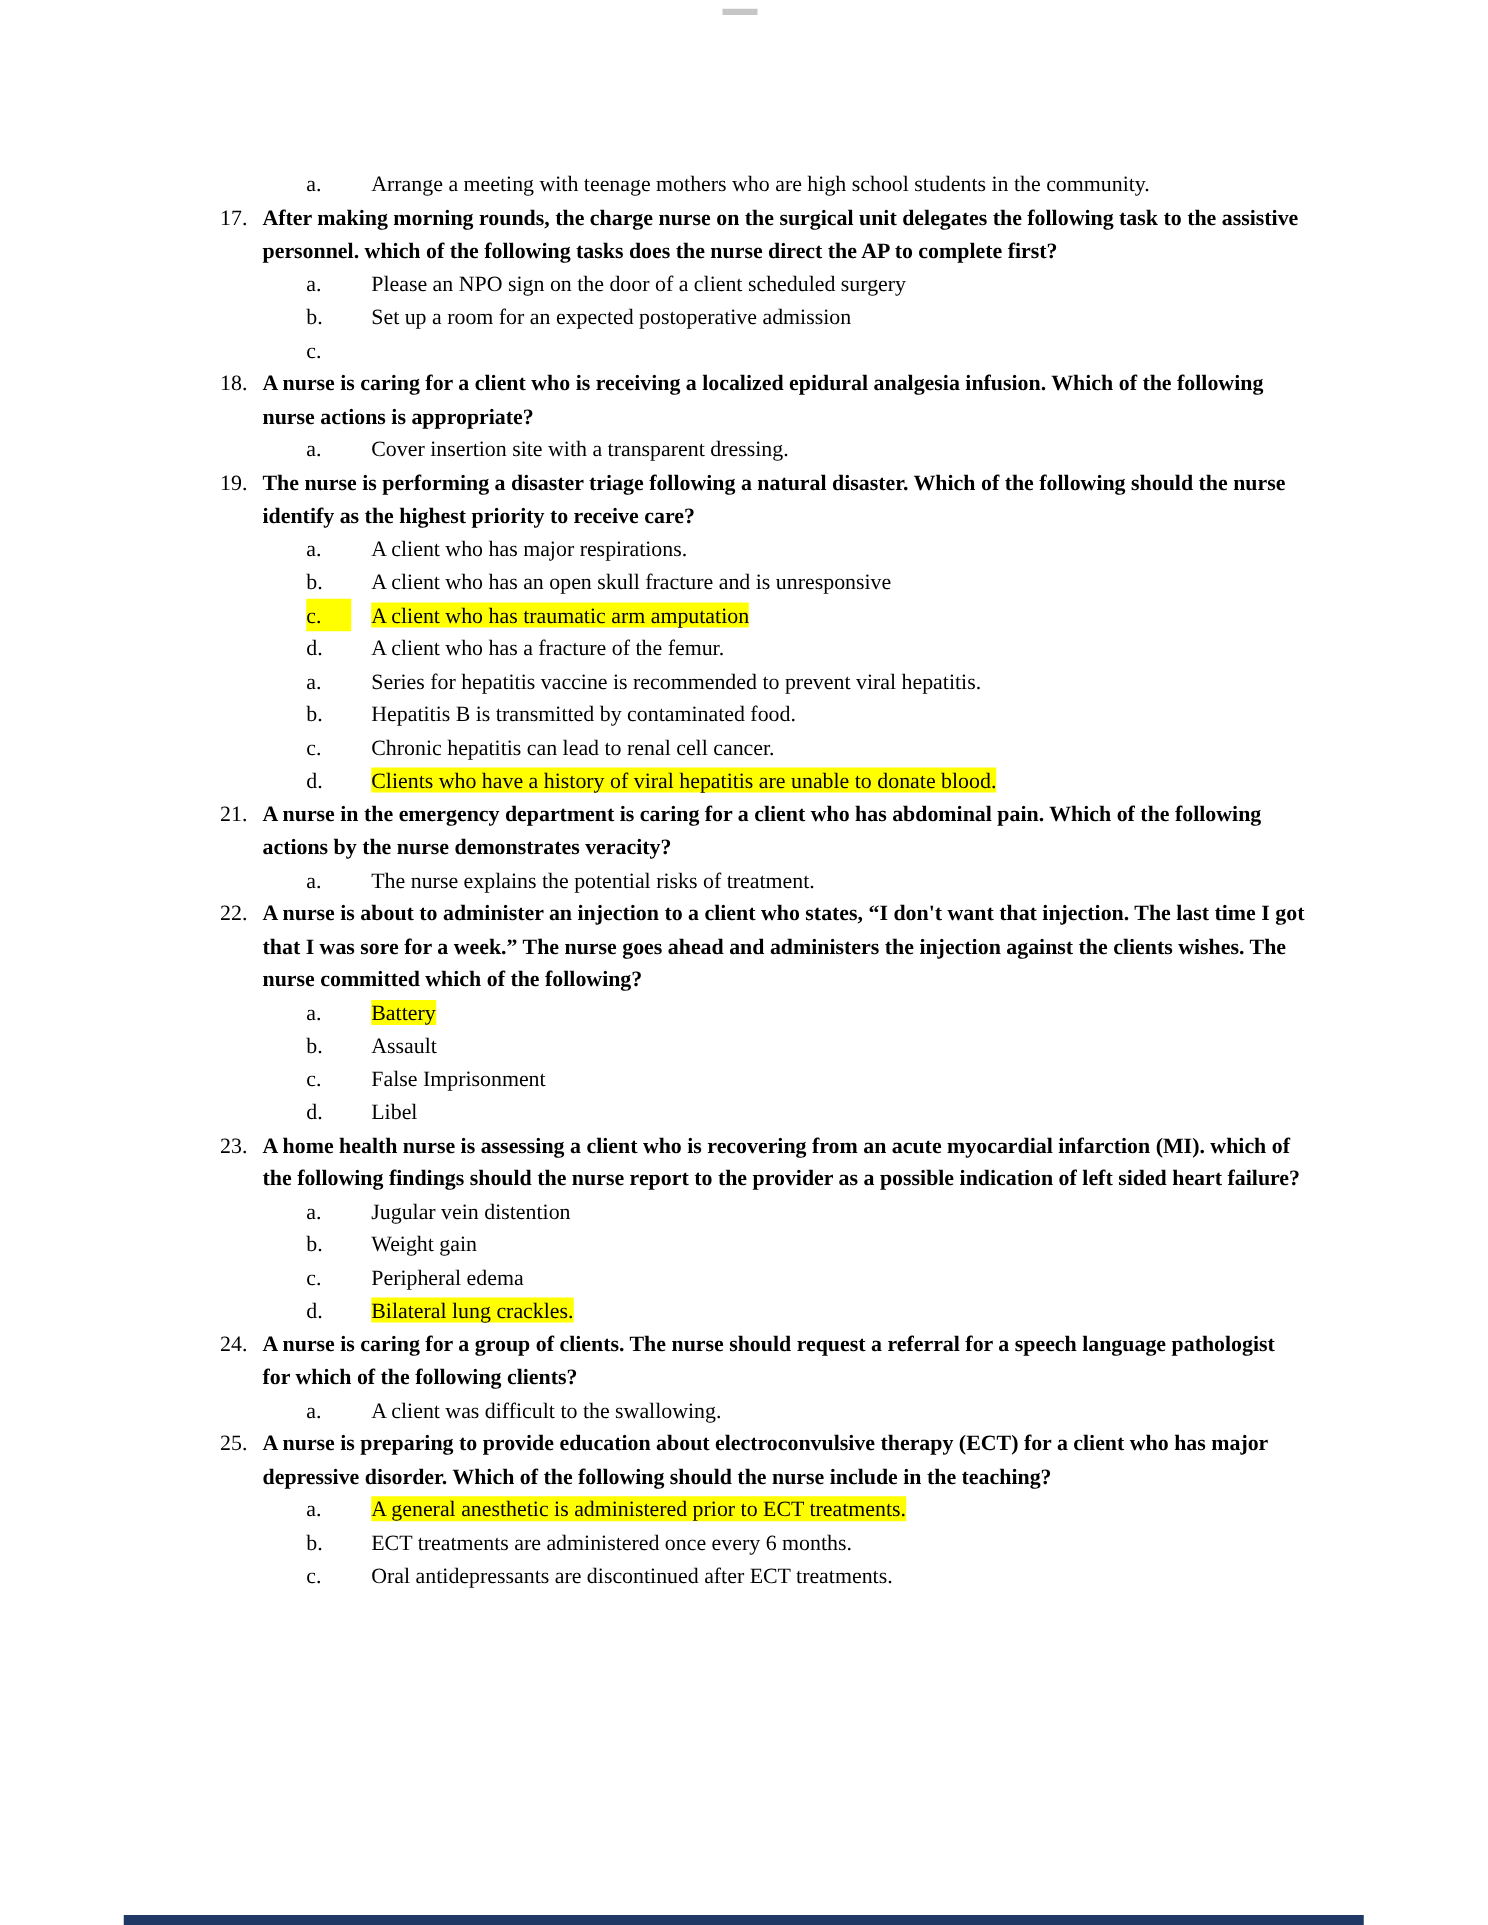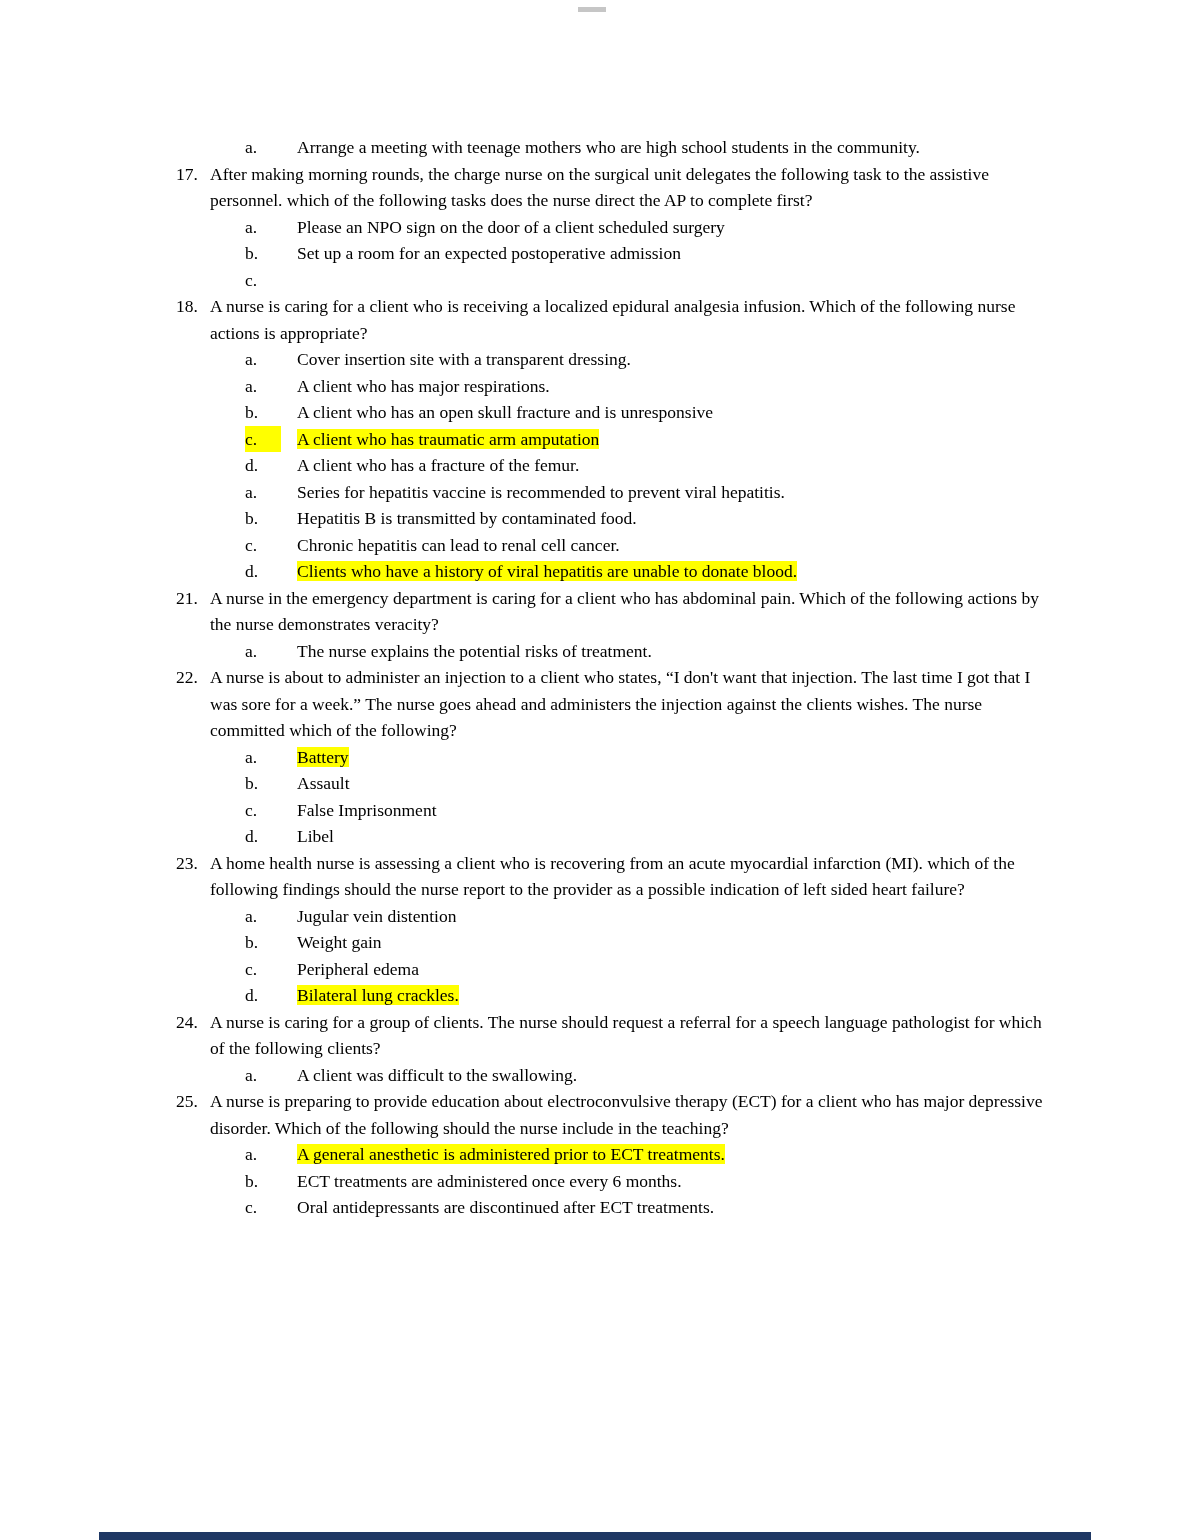--- a/index.html
+++ b/index.html
@@ -25,21 +25,21 @@
   }
   .content {
     position: absolute;
     left: 176px;
     top: 134px;
     width: 870px;
     line-height: 26.5px;
   }
   .question { display: flex; justify-content: space-between; }
   .qnum { width: 34px; flex: 0 0 34px; }
-  .qtext { flex: 1; }
+  .qtext { flex: 1; font-weight: bold; }
   .option { display: flex; margin-left: 69px; }
   .olabel { width: 36px; flex: 0 0 36px; }
   .otext { flex: 1; margin-left: 16px; }
   .hl { background: #ffff00; }
   .bottom-bar {
     position: absolute;
     bottom: 0;
     left: 99px;
     width: 992px;
     height: 8px;
@@ -72,20 +72,24 @@
         <span class="olabel">c.</span>
         <div class="otext"></div>
       </div>
       <div class="question">
         <span class="qnum">18.</span>
         <div class="qtext">A nurse is caring for a client who is receiving a localized epidural analgesia infusion. Which of the following nurse actions is appropriate?</div>
       </div>
       <div class="option">
         <span class="olabel">a.</span>
         <div class="otext"><span>Cover insertion site with a transparent dressing.</span></div>
+      </div>
+      <div class="question">
+        <span class="qnum">19.</span>
+        <div class="qtext">The nurse is performing a disaster triage following a natural disaster. Which of the following should the nurse identify as the highest priority to receive care?</div>
       </div>
       <div class="option">
         <span class="olabel">a.</span>
         <div class="otext"><span>A client who has major respirations.</span></div>
       </div>
       <div class="option">
         <span class="olabel">b.</span>
         <div class="otext"><span>A client who has an open skull fracture and is unresponsive</span></div>
       </div>
       <div class="option">

